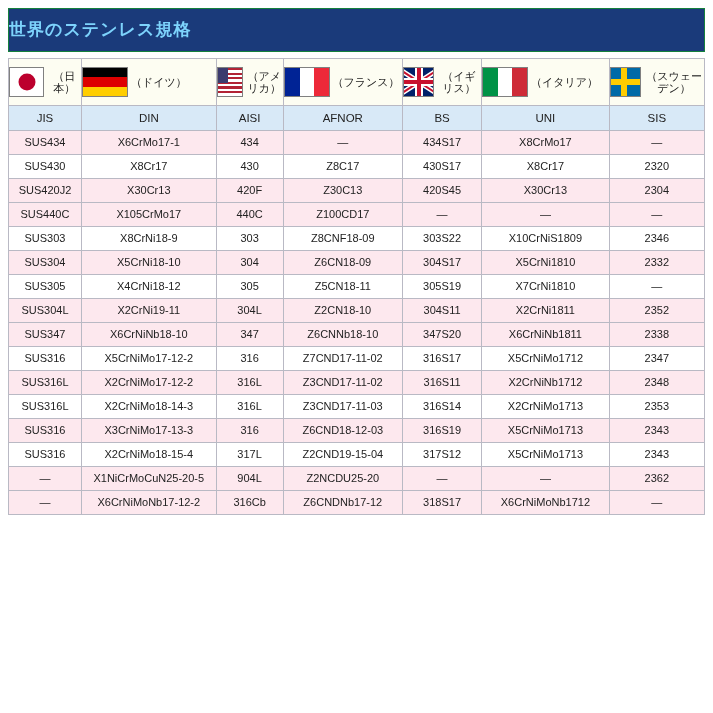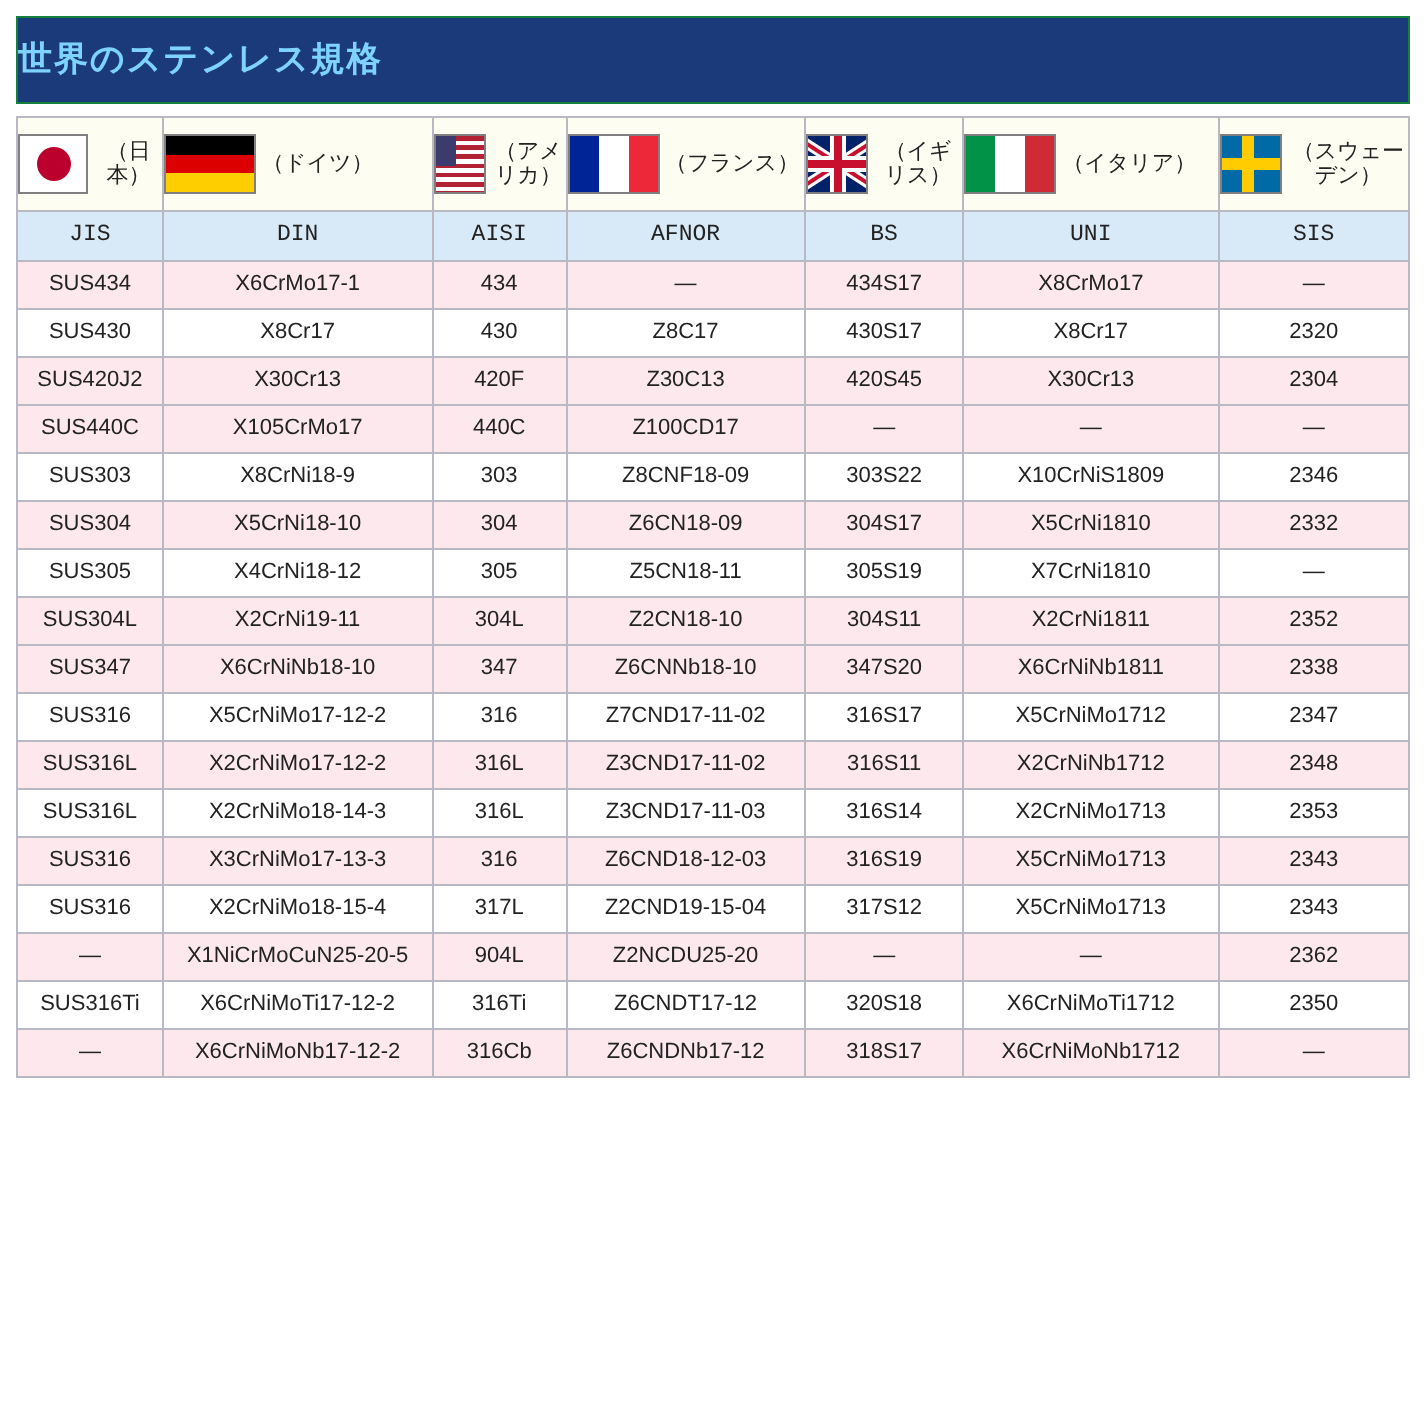--- a/index.html
+++ b/index.html
@@ -146,21 +146,20 @@
   .flag-se .v {
     position: absolute; top: 0; left: 36%;
     height: 100%; width: 6px; background: #fecc00;
   }
 
   .std-row td { height: 23px; }
   .hdr-std td {
     background: #d8e9f7;
     font-size: 11.5px;
     height: 24px;
-    font-family: Liberation Mono, monospace;
   }
   .band-a td { background: #fde8ee; }
   .band-b td { background: #ffffff; }
   .cell-text { display: block; line-height: 1.1; }
 </style>
 </head>
 <body>
 
 <div id="root">
 
@@ -599,43 +598,20 @@
           <td>
             <span class="cell-text">—</span>
           </td>
           <td>
             <span class="cell-text">—</span>
           </td>
           <td>
             <span class="cell-text">2362</span>
           </td>
         </tr>
-        <tr class="std-row band-b">
-          <td>
-            <span class="cell-text">SUS316Ti</span>
-          </td>
-          <td>
-            <span class="cell-text">X6CrNiMoTi17-12-2</span>
-          </td>
-          <td>
-            <span class="cell-text">316Ti</span>
-          </td>
-          <td>
-            <span class="cell-text">Z6CNDT17-12</span>
-          </td>
-          <td>
-            <span class="cell-text">320S18</span>
-          </td>
-          <td>
-            <span class="cell-text">X6CrNiMoTi1712</span>
-          </td>
-          <td>
-            <span class="cell-text">2350</span>
-          </td>
-        </tr>
         <tr class="std-row band-a">
           <td>
             <span class="cell-text">—</span>
           </td>
           <td>
             <span class="cell-text">X6CrNiMoNb17-12-2</span>
           </td>
           <td>
             <span class="cell-text">316Cb</span>
           </td>

